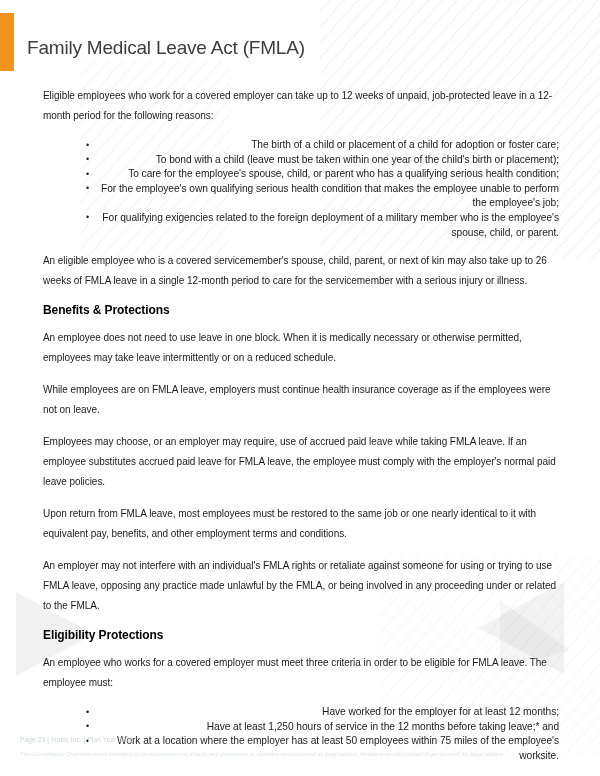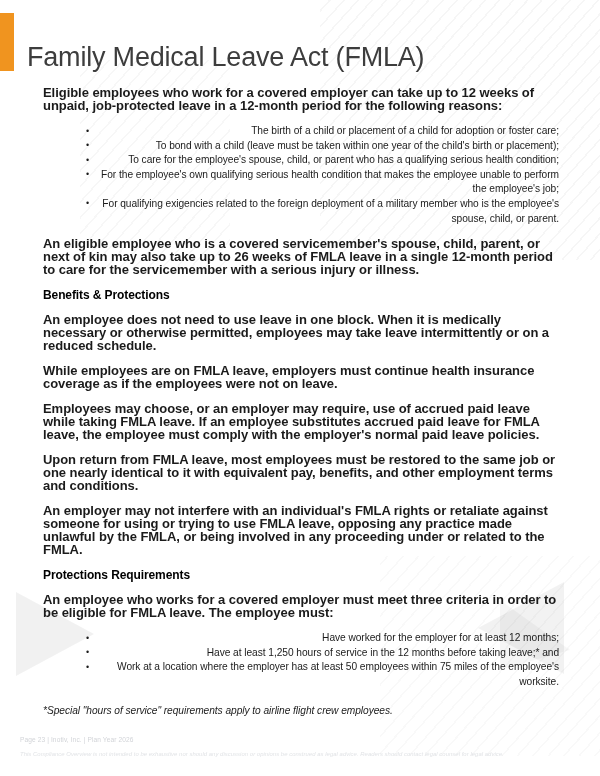--- a/index.html
+++ b/index.html
@@ -108,43 +108,42 @@
     top: 13px;
     width: 14px;
     height: 58px;
     background: #f0941f;
     z-index: 2;
   }
   .page-title {
     position: absolute;
     left: 27px;
     top: 24px;
-    font-size: 27px;
+    font-size: 19px;
     font-weight: 400;
     color: #3d3d3d;
     letter-spacing: -0.2px;
     white-space: nowrap;
     z-index: 3;
   }
 
   
   .content {
     position: absolute;
     left: 43px;
     top: 86px;
     width: 516px;
     z-index: 3;
   }
   .para {
-    font-size: 13px;
-    line-height: 13px;
+    font-size: 10px;
+    line-height: 20px;
     color: #1b1b1b;
     margin: 0 0 12px 0;
     letter-spacing: -0.05px;
-    font-weight: bold;
   }
   .section-head {
     font-size: 12px;
     line-height: 14px;
     font-weight: bold;
     color: #000000;
     margin: 0 0 11px 0;
     letter-spacing: -0.1px;
   }
   .bullets {
@@ -237,21 +236,21 @@
     <p class="para">An eligible employee who is a covered servicemember's spouse, child, parent, or next of kin may also take up to 26 weeks of FMLA leave in a single 12-month period to care for the servicemember with a serious injury or illness.</p>
 
     <h2 class="section-head">Benefits &amp; Protections</h2>
 
     <p class="para">An employee does not need to use leave in one block. When it is medically necessary or otherwise permitted, employees may take leave intermittently or on a reduced schedule.</p>
     <p class="para">While employees are on FMLA leave, employers must continue health insurance coverage as if the employees were not on leave.</p>
     <p class="para">Employees may choose, or an employer may require, use of accrued paid leave while taking FMLA leave. If an employee substitutes accrued paid leave for FMLA leave, the employee must comply with the employer's normal paid leave policies.</p>
     <p class="para">Upon return from FMLA leave, most employees must be restored to the same job or one nearly identical to it with equivalent pay, benefits, and other employment terms and conditions.</p>
     <p class="para">An employer may not interfere with an individual's FMLA rights or retaliate against someone for using or trying to use FMLA leave, opposing any practice made unlawful by the FMLA, or being involved in any proceeding under or related to the FMLA.</p>
 
-    <h2 class="section-head">Protections Requirements</h2>
+    <h2 class="section-head">Eligibility Protections</h2>
 
     <p class="para">An employee who works for a covered employer must meet three criteria in order to be eligible for FMLA leave. The employee must:</p>
 
     <ul class="bullets last">
       <li>Have worked for the employer for at least 12 months;</li>
       <li>Have at least 1,250 hours of service in the 12 months before taking leave;* and</li>
       <li>Work at a location where the employer has at least 50 employees within 75 miles of the employee's worksite.</li>
     </ul>
 
     <p class="footnote">*Special "hours of service" requirements apply to airline flight crew employees.</p>

